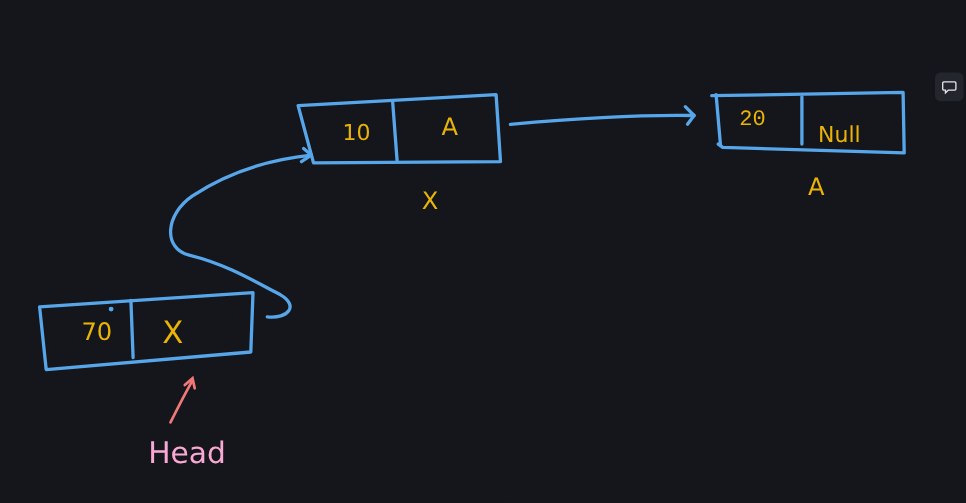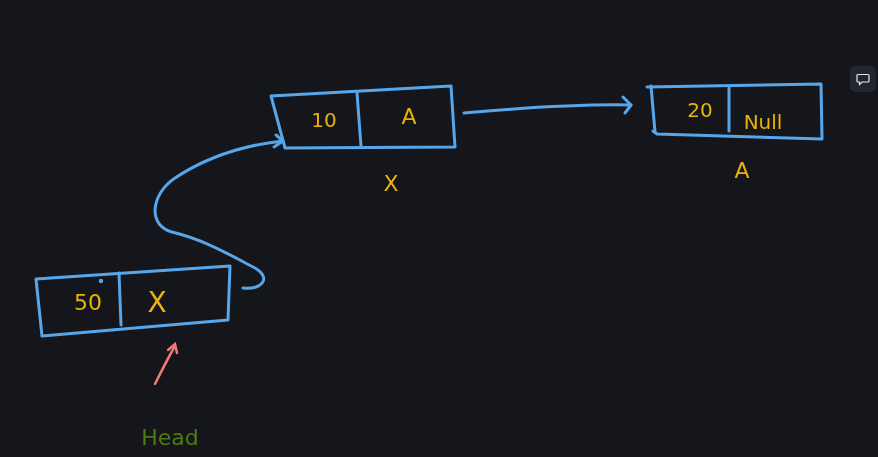--- a/index.html
+++ b/index.html
@@ -1,20 +1,20 @@
 <!DOCTYPE html>
 <html><head>
 <meta charset="utf-8">
 <style>
   html, body { margin:0; padding:0; }
   body { width:878px; height:457px; background:#14161b; overflow:hidden; position:relative; font-family:"DejaVu Sans", sans-serif; }
   #canvas { position:absolute; left:0; top:0; width:878px; height:457px; }
   .lbl { position:absolute; font-family:"DejaVu Sans", sans-serif; color:#eab308; font-size:22px; line-height:1; transform:translateX(-50%); white-space:nowrap; }
   .lbl.small { font-size:20px; }
-  .lbl.red { color:#4d7c0f; font-size:22px;margin-top:28px; }
+  .lbl.red { color:#f9a8d4; font-size:27px; }
   .comment-btn { position:absolute; left:850px; top:66px; width:26px; height:26px; background:#23262d; border-radius:5px; display:flex; align-items:center; justify-content:center; cursor:pointer; }
 </style>
 </head>
 <body>
 
 <svg id="canvas" viewBox="0 0 878 457" xmlns="http://www.w3.org/2000/svg">
   <g fill="none" stroke="#58a6ea" stroke-width="3" stroke-linecap="round" stroke-linejoin="round">
 
     <path d="M36 279 L230 266 L228 320 L42 336 Z"></path>
     <path d="M119 273 L121 325"></path>
@@ -34,28 +34,28 @@
   </g>
 
   <circle cx="101" cy="281" r="2.2" fill="#58a6ea"></circle>
 
   <g fill="none" stroke="#f07878" stroke-width="2.5" stroke-linecap="round">
     <path d="M155 384 C162 370 168 358 175 346"></path>
     <path d="M168 350 L175 344 L177 353"></path>
   </g>
 </svg>
 
-<div class="lbl" style="left:88px;top:292px;">50</div>
+<div class="lbl" style="left:88px;top:292px;">70</div>
 <div class="lbl" style="left:157px;top:289px;font-size:28px;">X</div>
 
 <div class="lbl small" style="left:324px;top:110px;">10</div>
 <div class="lbl" style="left:409px;top:106px;">A</div>
 <div class="lbl" style="left:391px;top:173px;">X</div>
 
-<div class="lbl small" style="left:700px;top:100px;">20</div>
+<div class="lbl small" style="left:684px;top:100px;font-family:Liberation Mono, monospace;">20</div>
 <div class="lbl small" style="left:763px;top:112px;">Null</div>
 <div class="lbl" style="left:742px;top:160px;">A</div>
 
 <div class="lbl red" style="left:170px;top:399px;">Head</div>
 
 <div class="comment-btn">
   <svg width="14" height="13" viewBox="0 0 14 13">
     <path d="M2 1.5 H12 A1 1 0 0 1 13 2.5 V8 A1 1 0 0 1 12 9 H6 L3.5 11.5 V9 H2 A1 1 0 0 1 1 8 V2.5 A1 1 0 0 1 2 1.5 Z" fill="none" stroke="#e6e6e6" stroke-width="1.2"></path>
   </svg>
 </div>

